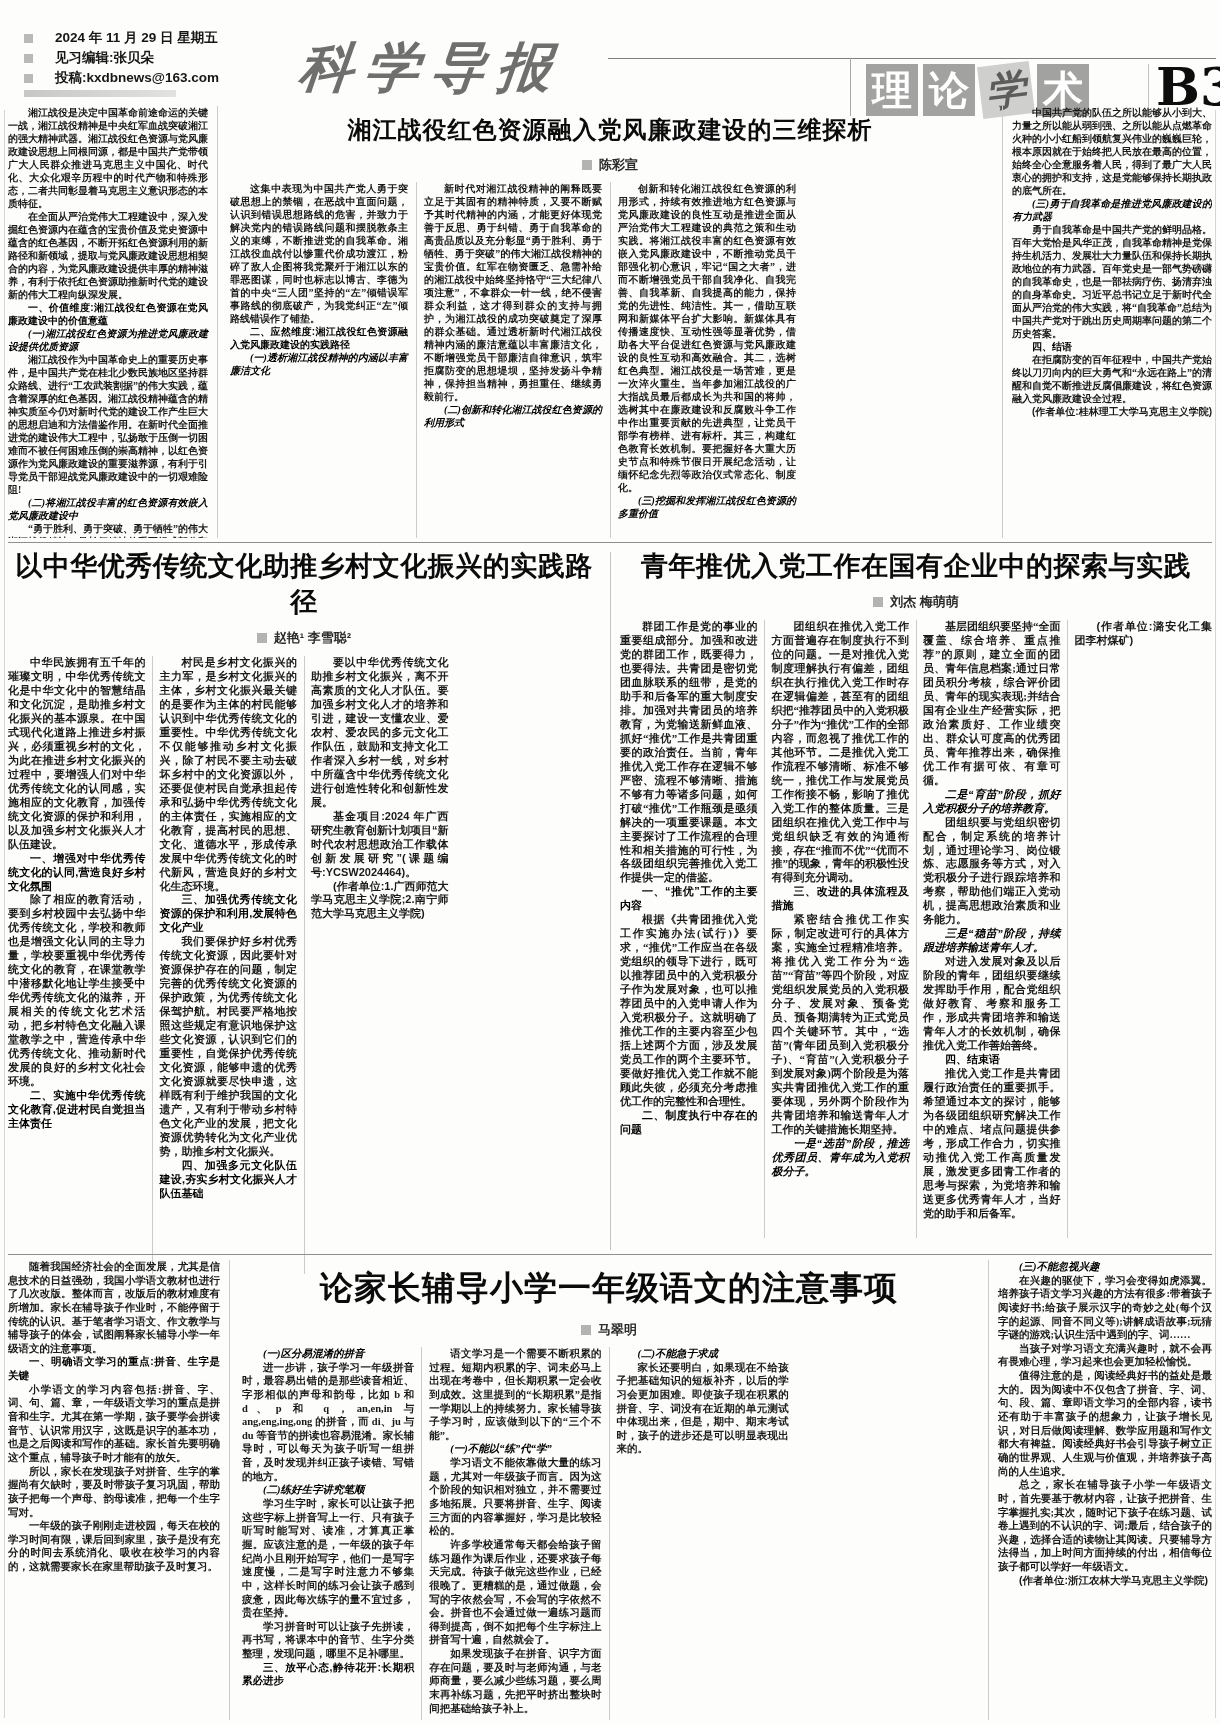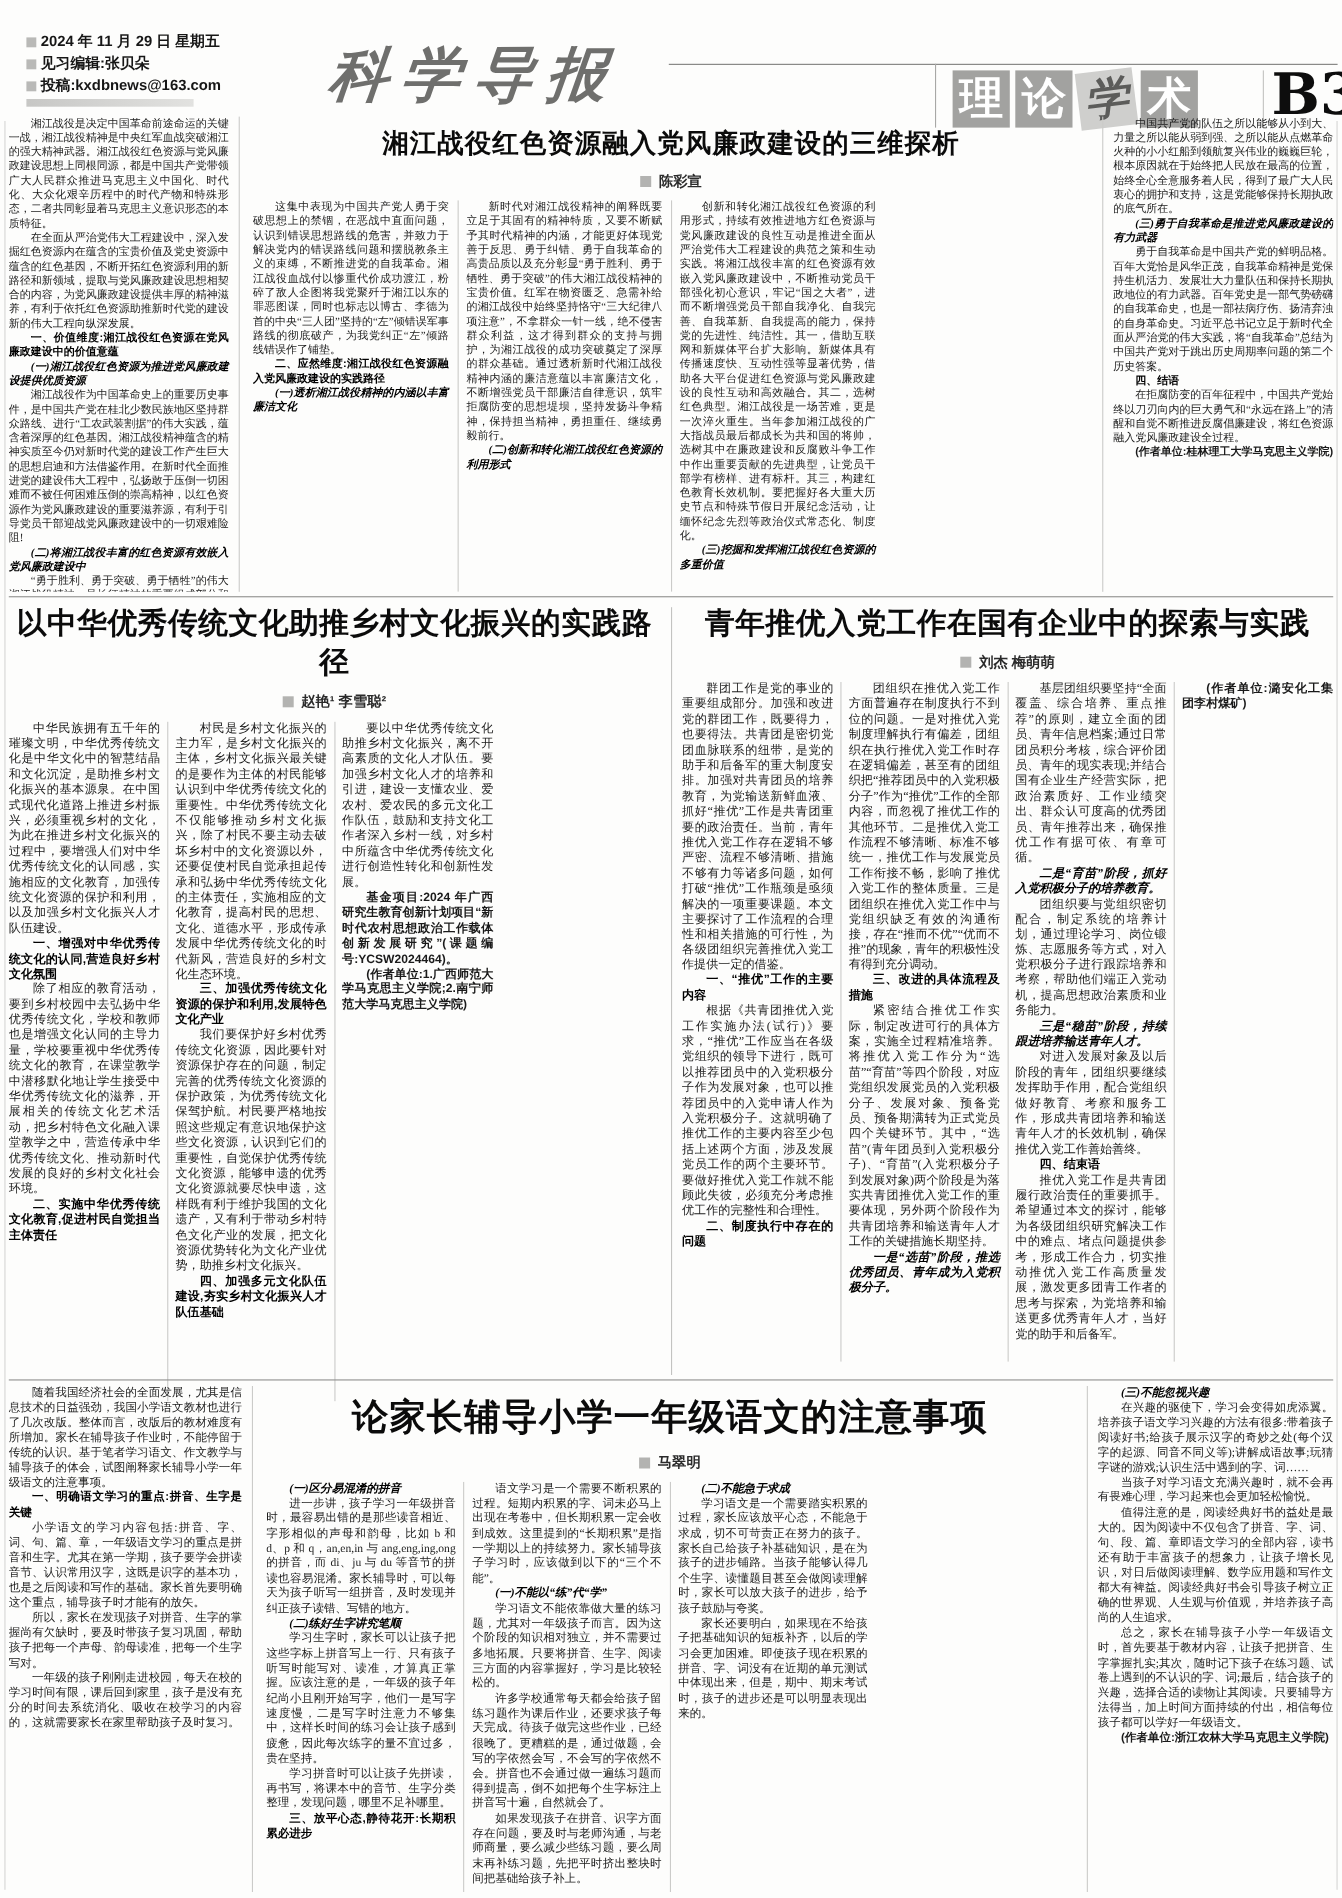--- a/index.html
+++ b/index.html
@@ -2,39 +2,39 @@
 <html><head>
 <meta charset="utf-8">
 <style>
   html,body{margin:0;padding:0;}
   body{width:1220px;height:1725px;position:relative;background:#fdfdfc;font-family:"Liberation Serif",serif;color:#1a1a1a;overflow:hidden;}
   .frame-line{position:absolute;border-left:1px solid #d6d6d4;}
   .hrule{position:absolute;border-top:1px solid #8f8f8d;}
   
   .hdr{position:absolute;top:14px;left:0;width:1220px;height:92px;}
   .hdr-left{position:absolute;left:24px;top:14px;}
-  .hdr-line{display:flex;align-items:center;gap:4px;height:20px;font-family:"Liberation Sans",sans-serif;font-weight:700;font-size:13.5px;color:#161616;}
+  .hdr-line{display:flex;align-items:center;gap:22px;height:20px;font-family:"Liberation Sans",sans-serif;font-weight:700;font-size:13.5px;color:#161616;}
   .sq{display:inline-block;width:9px;height:9px;background:#b9b9b7;flex:0 0 auto;}
   .hdr-bar{position:absolute;left:24px;top:76px;width:152px;height:7px;background:linear-gradient(to right,#c7c7c5,#e2e2e0);}
   .masthead{position:absolute;left:236px;top:18px;width:390px;text-align:center;font-family:"DejaVu Serif",serif;font-style:italic;font-weight:700;font-size:54px;color:#6f6f6d;letter-spacing:12px;transform:skewX(-6deg);}
   .hdr-rule{position:absolute;left:608px;top:44px;width:608px;border-top:1px solid #7e7e7c;}
   .hdr-vtick{position:absolute;left:850px;top:44px;height:58px;border-left:1px solid #a8a8a6;}
   .sec-boxes{position:absolute;left:866px;top:50px;display:flex;gap:5px;}
   .sec-box{width:52px;height:52px;background:#a2a2a0;color:#fff;font-family:"Liberation Sans",sans-serif;font-weight:700;font-size:40px;line-height:52px;text-align:center;}
   .sec-box.light{background:#cfcfcd;color:#5c5c5a;font-family:"DejaVu Serif",serif;font-style:italic;transform:rotate(-7deg);}
   .hdr-vtick2{position:absolute;left:1148px;top:50px;height:52px;border-left:1px solid #c2c2c0;}
   .page-num{position:absolute;left:1156px;top:42px;font-family:"DejaVu Serif",serif;font-weight:700;font-size:52px;color:#0d0d0d;}
   
   .article{position:absolute;}
   .headline{text-align:center;font-family:"Liberation Sans",sans-serif;font-weight:700;color:#0b0b0b;}
   .byline{display:flex;justify-content:center;align-items:center;gap:7px;font-family:"Liberation Sans",sans-serif;font-weight:700;font-size:13px;color:#2b2b2b;}
   .byline .sq{width:10px;height:10px;background:#b3b3b1;}
   
   .blk{margin:0;break-inside:avoid-column;}
-  .blk.p{text-indent:2em;text-align:justify;}
+  .blk.p{text-indent:2em;text-align:justify;font-weight:bold;}
   .blk.h2{font-family:"Liberation Sans",sans-serif;font-weight:700;text-indent:2em;text-align:justify;color:#000;}
   .blk.h3{font-weight:700;font-style:italic;text-indent:2em;text-align:justify;color:#000;}
   .blk.fund{font-family:"Liberation Sans",sans-serif;font-weight:700;text-indent:2em;text-align:justify;}
   .blk.end{font-family:"Liberation Sans",sans-serif;font-weight:700;text-indent:2em;text-align:justify;}
   
   #a1{top:106px;left:8px;width:1204px;height:432px;display:flex;}
   #a1 .side{width:200px;height:100%;overflow:hidden;font-size:10px;line-height:1.3;}
   #a1 .side.left{padding-right:9px;border-right:1px solid #cbcbc9;}
   #a1 .side.right{padding-left:9px;border-left:1px solid #cbcbc9;}
   #a1 .mid{flex:1;padding:0 12px;display:flex;flex-direction:column;}
@@ -202,21 +202,20 @@
         <div class="blk h3">(二)练好生字讲究笔顺</div>
         <div class="blk p">学习生字时，家长可以让孩子把这些字标上拼音写上一行、只有孩子听写时能写对、读准，才算真正掌握。应该注意的是，一年级的孩子年纪尚小且刚开始写字，他们一是写字速度慢，二是写字时注意力不够集中，这样长时间的练习会让孩子感到疲惫，因此每次练字的量不宜过多，贵在坚持。</div>
         <div class="blk p">学习拼音时可以让孩子先拼读，再书写，将课本中的音节、生字分类整理，发现问题，哪里不足补哪里。</div>
         <div class="blk h2">三、放平心态,静待花开:长期积累必进步</div>
         <div class="blk p">语文学习是一个需要不断积累的过程。短期内积累的字、词未必马上出现在考卷中，但长期积累一定会收到成效。这里提到的“长期积累”是指一学期以上的持续努力。家长辅导孩子学习时，应该做到以下的“三个不能”。</div>
         <div class="blk h3">(一)不能以“练”代“学”</div>
         <div class="blk p">学习语文不能依靠做大量的练习题，尤其对一年级孩子而言。因为这个阶段的知识相对独立，并不需要过多地拓展。只要将拼音、生字、阅读三方面的内容掌握好，学习是比较轻松的。</div>
         <div class="blk p">许多学校通常每天都会给孩子留练习题作为课后作业，还要求孩子每天完成。待孩子做完这些作业，已经很晚了。更糟糕的是，通过做题，会写的字依然会写，不会写的字依然不会。拼音也不会通过做一遍练习题而得到提高，倒不如把每个生字标注上拼音写十遍，自然就会了。</div>
         <div class="blk p">如果发现孩子在拼音、识字方面存在问题，要及时与老师沟通，与老师商量，要么减少些练习题，要么周末再补练习题，先把平时挤出整块时间把基础给孩子补上。</div>
         <div class="blk h3">(二)不能急于求成</div>
-        <div class="blk p">学习语文是一个需要踏实积累的过程，家长应该放平心态，不能急于求成，切不可苛责正在努力的孩子。家长自己给孩子补基础知识，是在为孩子的进步铺路。当孩子能够认得几个生字、读懂题目甚至会做阅读理解时，家长可以放大孩子的进步，给予孩子鼓励与夸奖。</div>
         <div class="blk p">家长还要明白，如果现在不给孩子把基础知识的短板补齐，以后的学习会更加困难。即使孩子现在积累的拼音、字、词没有在近期的单元测试中体现出来，但是，期中、期末考试时，孩子的进步还是可以明显表现出来的。</div>
       </div>
   </div>
   <div class="side right">
       <div class="blk h3">(三)不能忽视兴趣</div>
       <div class="blk p">在兴趣的驱使下，学习会变得如虎添翼。培养孩子语文学习兴趣的方法有很多:带着孩子阅读好书;给孩子展示汉字的奇妙之处(每个汉字的起源、同音不同义等);讲解成语故事;玩猜字谜的游戏;认识生活中遇到的字、词……</div>
       <div class="blk p">当孩子对学习语文充满兴趣时，就不会再有畏难心理，学习起来也会更加轻松愉悦。</div>
       <div class="blk p">值得注意的是，阅读经典好书的益处是最大的。因为阅读中不仅包含了拼音、字、词、句、段、篇、章即语文学习的全部内容，读书还有助于丰富孩子的想象力，让孩子增长见识，对日后做阅读理解、数学应用题和写作文都大有裨益。阅读经典好书会引导孩子树立正确的世界观、人生观与价值观，并培养孩子高尚的人生追求。</div>
       <div class="blk p">总之，家长在辅导孩子小学一年级语文时，首先要基于教材内容，让孩子把拼音、生字掌握扎实;其次，随时记下孩子在练习题、试卷上遇到的不认识的字、词;最后，结合孩子的兴趣，选择合适的读物让其阅读。只要辅导方法得当，加上时间方面持续的付出，相信每位孩子都可以学好一年级语文。</div>
       <div class="blk end">(作者单位:浙江农林大学马克思主义学院)</div>

